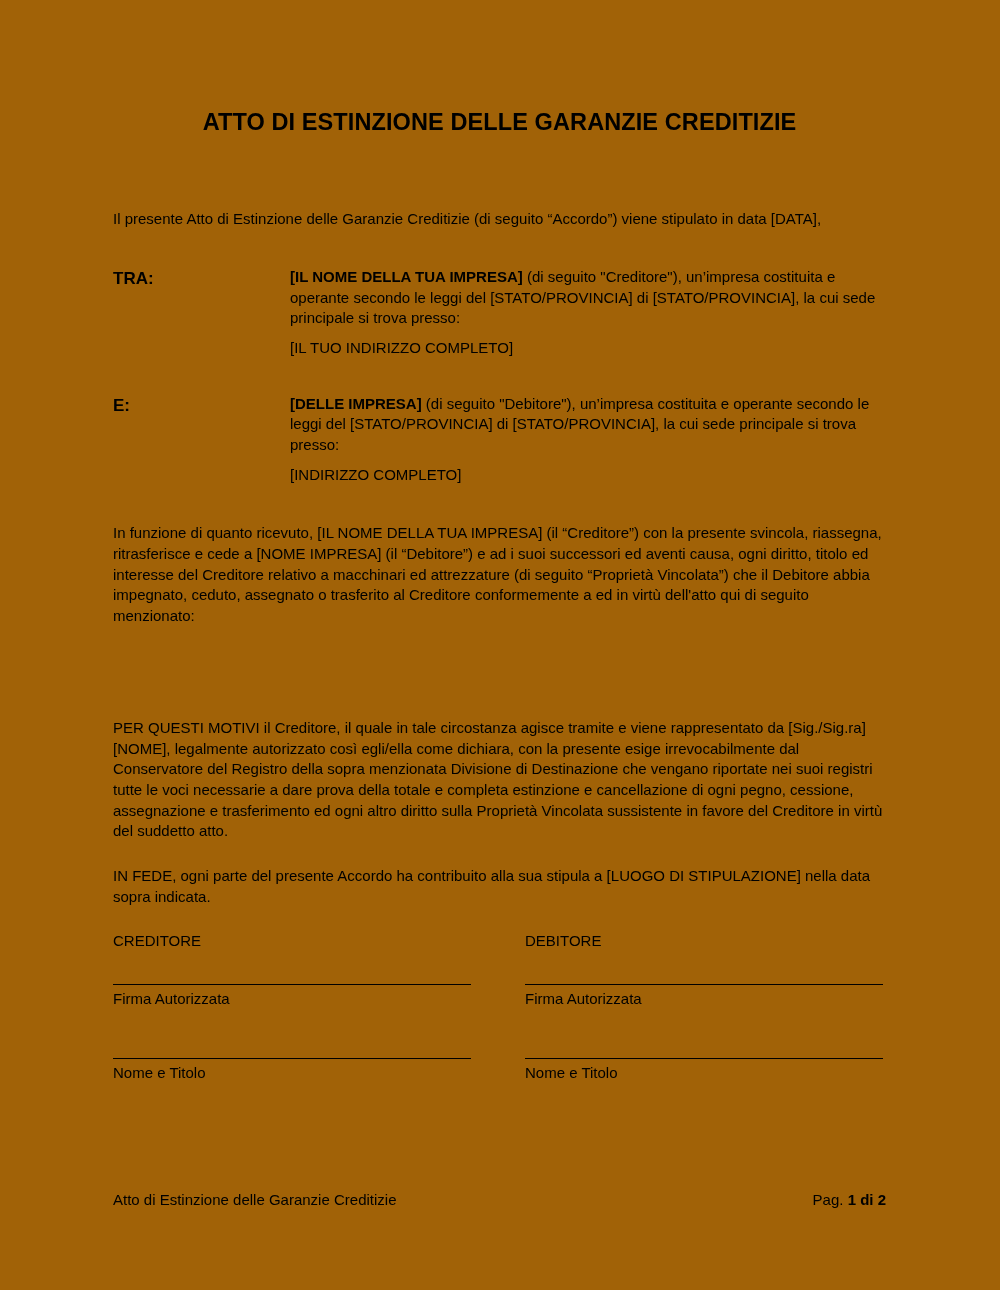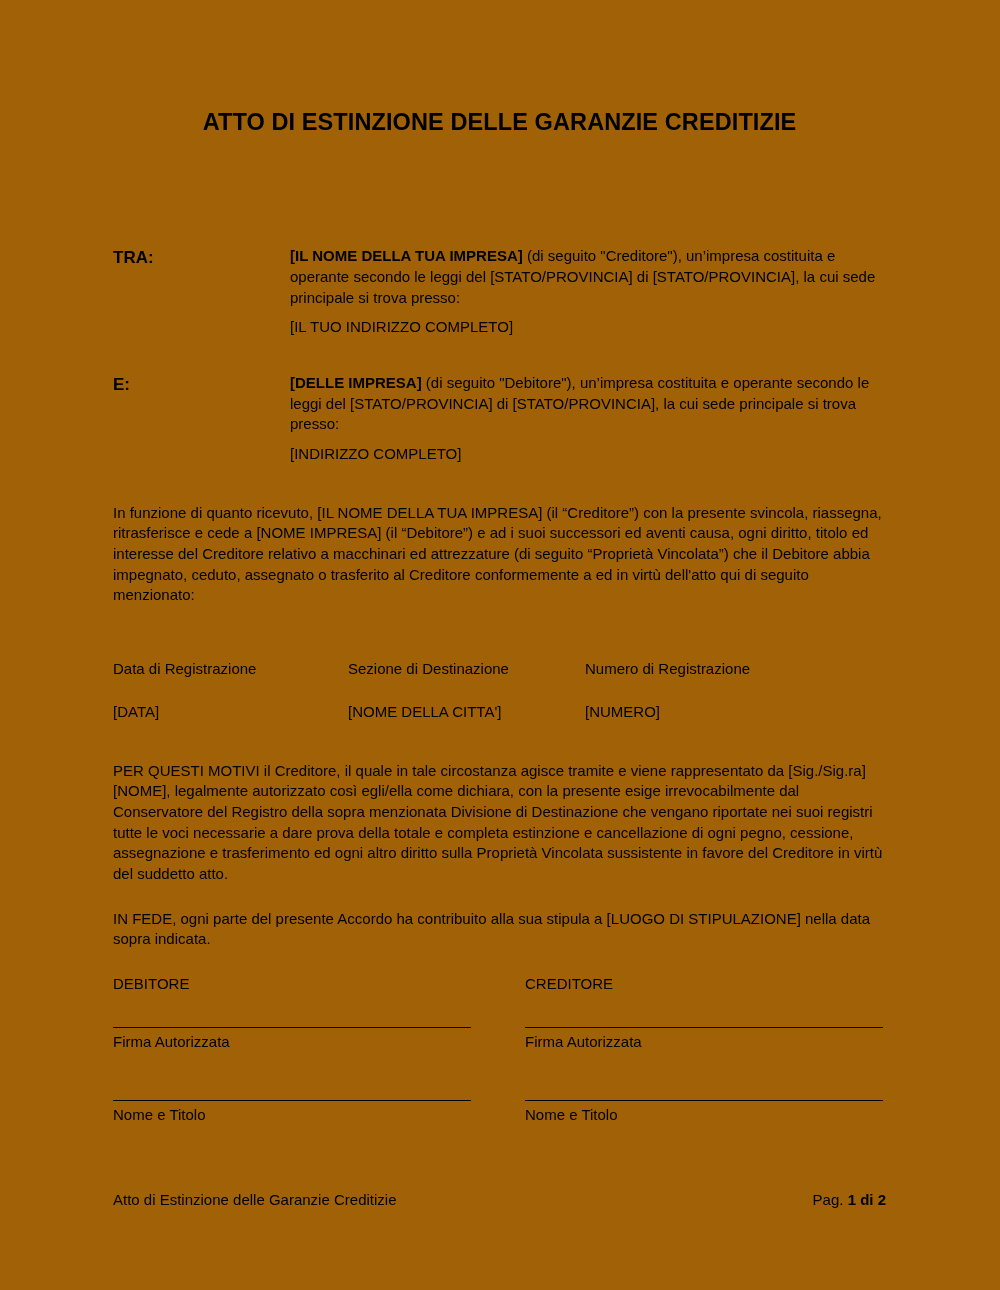--- a/index.html
+++ b/index.html
@@ -139,20 +139,21 @@
 <body>
 
 <div class="page">
 
   <div class="content">
 
     <h1 class="doc-title">ATTO DI ESTINZIONE DELLE GARANZIE CREDITIZIE</h1>
 
     <div class="spacer-intro"></div>
 
+    <p class="para justify">Il presente Atto di Estinzione delle Garanzie Creditizie (di seguito “Accordo”) viene stipulato in data [DATA],</p>
 
     <div class="spacer-tra"></div>
 
     <div class="party">
       <div class="party-label">TRA:</div>
       <div class="party-body">
         <p class="para"><b>[IL NOME DELLA TUA IMPRESA]</b><span> (di seguito "Creditore"), un’impresa costituita e operante secondo le leggi del [STATO/PROVINCIA] di [STATO/PROVINCIA], la cui sede principale si trova presso:</span></p>
         <p class="para addr">[IL TUO INDIRIZZO COMPLETO]</p>
       </div>
     </div>
@@ -169,48 +170,34 @@
 
     <div class="spacer-body"></div>
 
     <p class="para">In funzione di quanto ricevuto, [IL NOME DELLA TUA IMPRESA] (il “Creditore”) con la presente svincola, riassegna, ritrasferisce e cede a [NOME IMPRESA] (il “Debitore”) e ad i suoi successori ed aventi causa, ogni diritto, titolo ed interesse del Creditore relativo a macchinari ed attrezzature (di seguito “Proprietà Vincolata”) che il Debitore abbia impegnato, ceduto, assegnato o trasferito al Creditore conformemente a ed in virtù dell'atto qui di seguito menzionato:</p>
 
     <div class="spacer-pegno"></div>
 
 
     <div class="spacer-tbl"></div>
 
-    <table class="reg-table">
-      <tbody>
-        <tr class="headers">
-          <td class="c1">Data di Registrazione</td>
-          <td class="c2">Sezione di Destinazione</td>
-          <td class="c3">Numero di Registrazione</td>
-        </tr>
-        <tr class="values">
-          <td class="c1">[DATA]</td>
-          <td class="c2">[NOME DELLA CITTA']</td>
-          <td class="c3">[NUMERO]</td>
-        </tr>
-      </tbody>
-    </table>
 
     <div class="spacer-motivi"></div>
 
     <p class="para">PER QUESTI MOTIVI il Creditore, il quale in tale circostanza agisce tramite e viene rappresentato da [Sig./Sig.ra] [NOME], legalmente autorizzato così egli/ella come dichiara, con la presente esige irrevocabilmente dal Conservatore del Registro della sopra menzionata Divisione di Destinazione che vengano riportate nei suoi registri tutte le voci necessarie a dare prova della totale e completa estinzione e cancellazione di ogni pegno, cessione, assegnazione e trasferimento ed ogni altro diritto sulla Proprietà Vincolata sussistente in favore del Creditore in virtù del suddetto atto.</p>
 
     <div class="spacer-fede"></div>
 
     <p class="para">IN FEDE, ogni parte del presente Accordo ha contribuito alla sua stipula a [LUOGO DI STIPULAZIONE] nella data sopra indicata.</p>
 
     <div class="spacer-parties"></div>
 
     <div class="sig-heads">
+      <div class="col">CREDITORE</div>
       <div class="col">DEBITORE</div>
-      <div class="col">CREDITORE</div>
     </div>
 
     <div class="spacer-sig1"></div>
 
     <div class="sig-block">
       <div class="sig-col">
         <div class="sig-line"></div>
         <div class="sig-caption">Firma Autorizzata</div>
       </div>
       <div class="sig-col">

